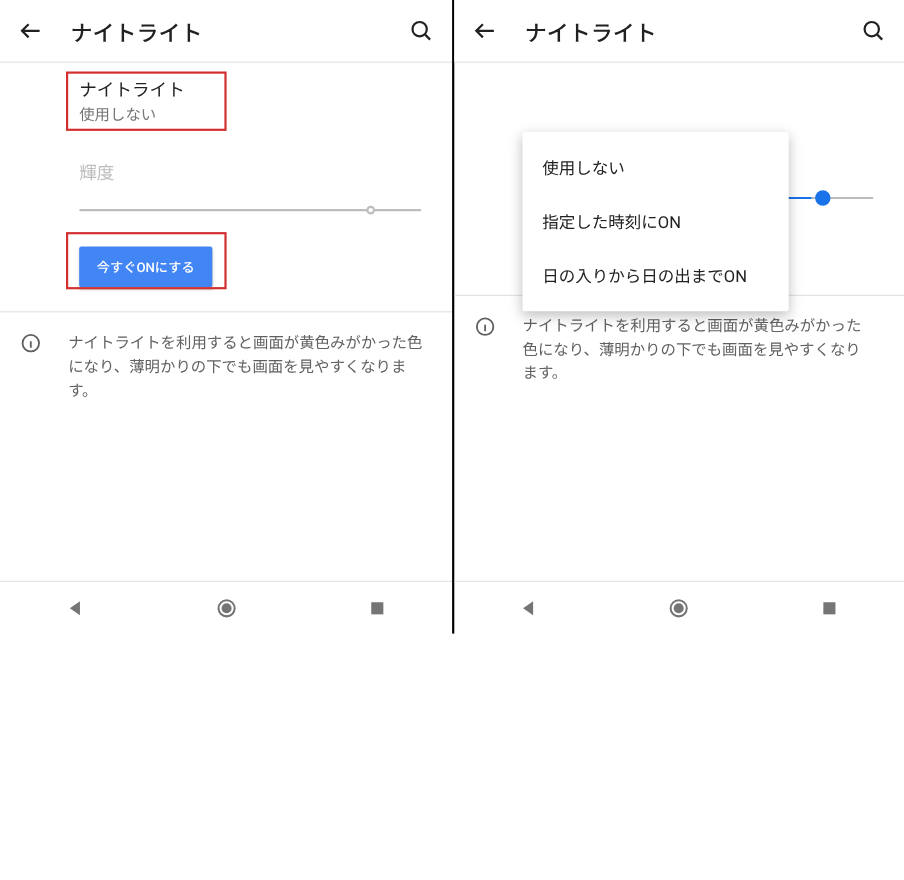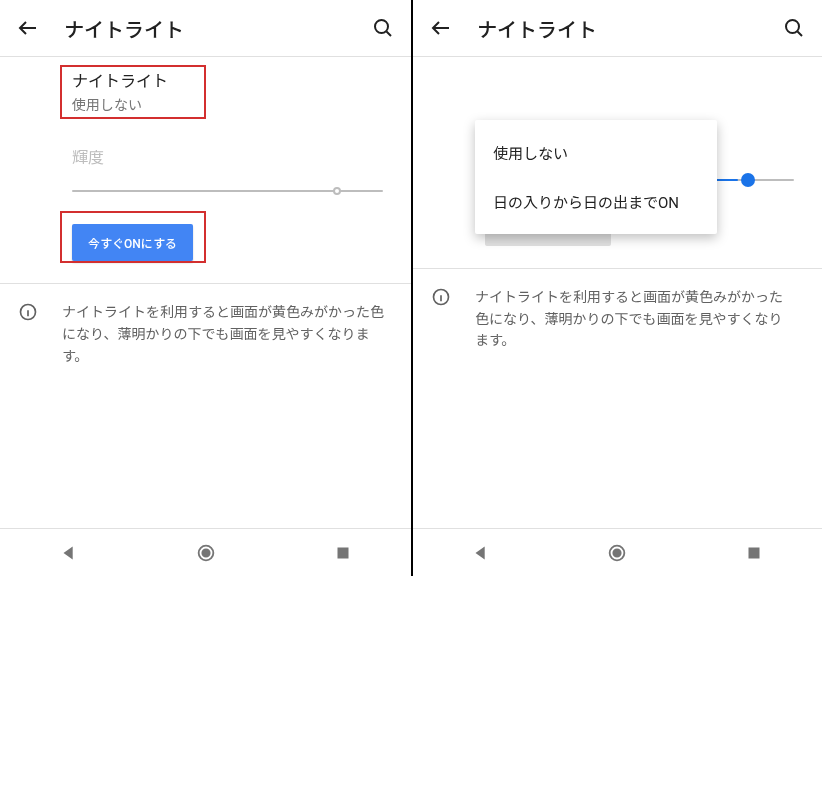--- a/index.html
+++ b/index.html
@@ -120,20 +120,21 @@
           <circle cx="10.5" cy="10.5" r="6.5"></circle>
           <path d="M20 20l-4.5-4.5"></path>
         </svg>
     </div>
   </div>
   <div class="divider"></div>
 
   <div class="content">
     <div class="popup">
       <div class="item">使用しない</div>
+      <div class="item">指定した時刻にON</div>
       <div class="item">日の入りから日の出までON</div>
     </div>
 
     <div class="slider-wrap2">
       <div class="slider-track active">
         <div class="fill" style="width:82%;"></div>
       </div>
       <div class="thumb" style="left:82%;"></div>
     </div>
 

